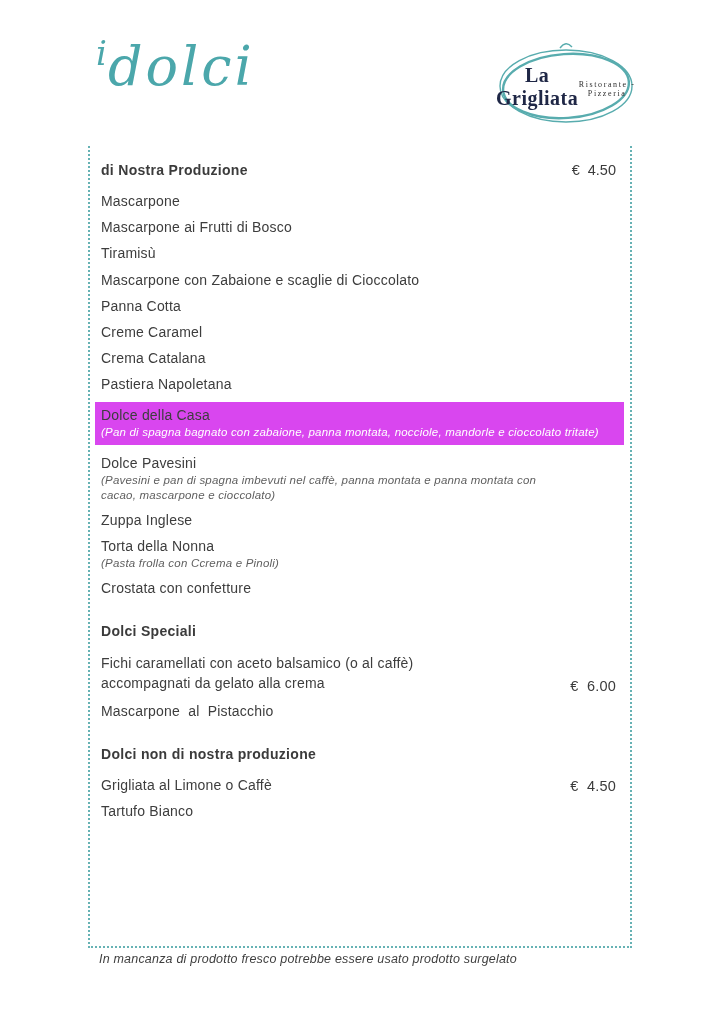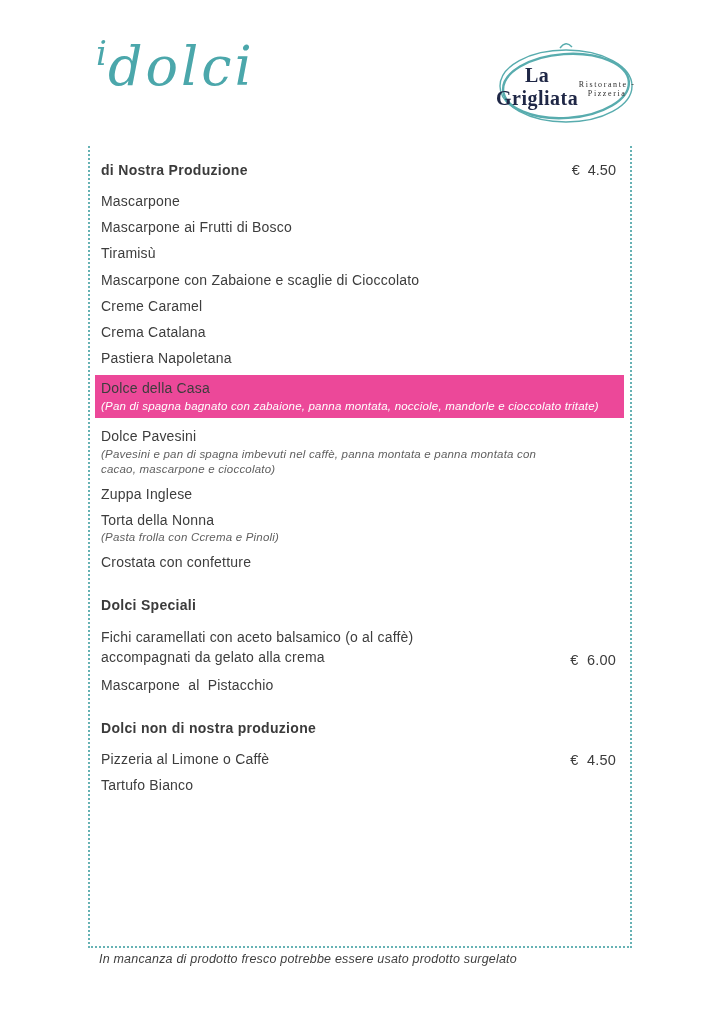--- a/index.html
+++ b/index.html
@@ -75,21 +75,21 @@
   .item-name { display:block; line-height:1.3; white-space:pre; }
   .item-desc {
     font-style:italic; font-size:11.5px; color:#5f5f5f;
     line-height:1.3; margin-top:1px; max-width:455px;
   }
 
   .item.with-price { display:flex; justify-content:space-between; align-items:flex-end; }
   .item-lines div { line-height:1.45; white-space:pre; }
 
   .item.highlight {
-    background:#ec4899;
+    background:#d946ef;
     margin-left:-6px; margin-right:-8px;
     padding:4px 8px 5px 6px;
     margin-bottom:9px;
   }
   .item.highlight .item-desc { color:#ffffff; max-width:none; }
 
   .footer-note {
     position:absolute; left:99px; top:952px;
     font-size:12.5px; font-style:italic;
     color:#3f3f3f; letter-spacing:0.2px;
@@ -128,20 +128,23 @@
     <div class="item">
         <span class="item-name">Mascarpone ai Frutti di Bosco</span>
       </div>
     <div class="item">
         <span class="item-name">Tiramisù</span>
       </div>
     <div class="item">
         <span class="item-name">Mascarpone con Zabaione e scaglie di Cioccolato</span>
       </div>
     <div class="item">
+        <span class="item-name">Panna Cotta</span>
+      </div>
+    <div class="item">
         <span class="item-name">Creme Caramel</span>
       </div>
     <div class="item">
         <span class="item-name">Crema Catalana</span>
       </div>
     <div class="item">
         <span class="item-name">Pastiera Napoletana</span>
       </div>
 
     <div class="item highlight">
@@ -185,21 +188,21 @@
         <span class="item-name">Mascarpone  al  Pistacchio</span>
       </div>
   </div>
 
   <div class="section">
     <div class="section-head">
       <div class="section-heading">Dolci non di nostra produzione</div>
     </div>
 
     <div class="item with-price">
-      <span class="item-name">Pizzeria al Limone o Caffè</span>
+      <span class="item-name">Grigliata al Limone o Caffè</span>
       <span class="price">€  4.50</span>
     </div>
 
     <div class="item">
         <span class="item-name">Tartufo Bianco</span>
       </div>
   </div>
 
 </div>
 

